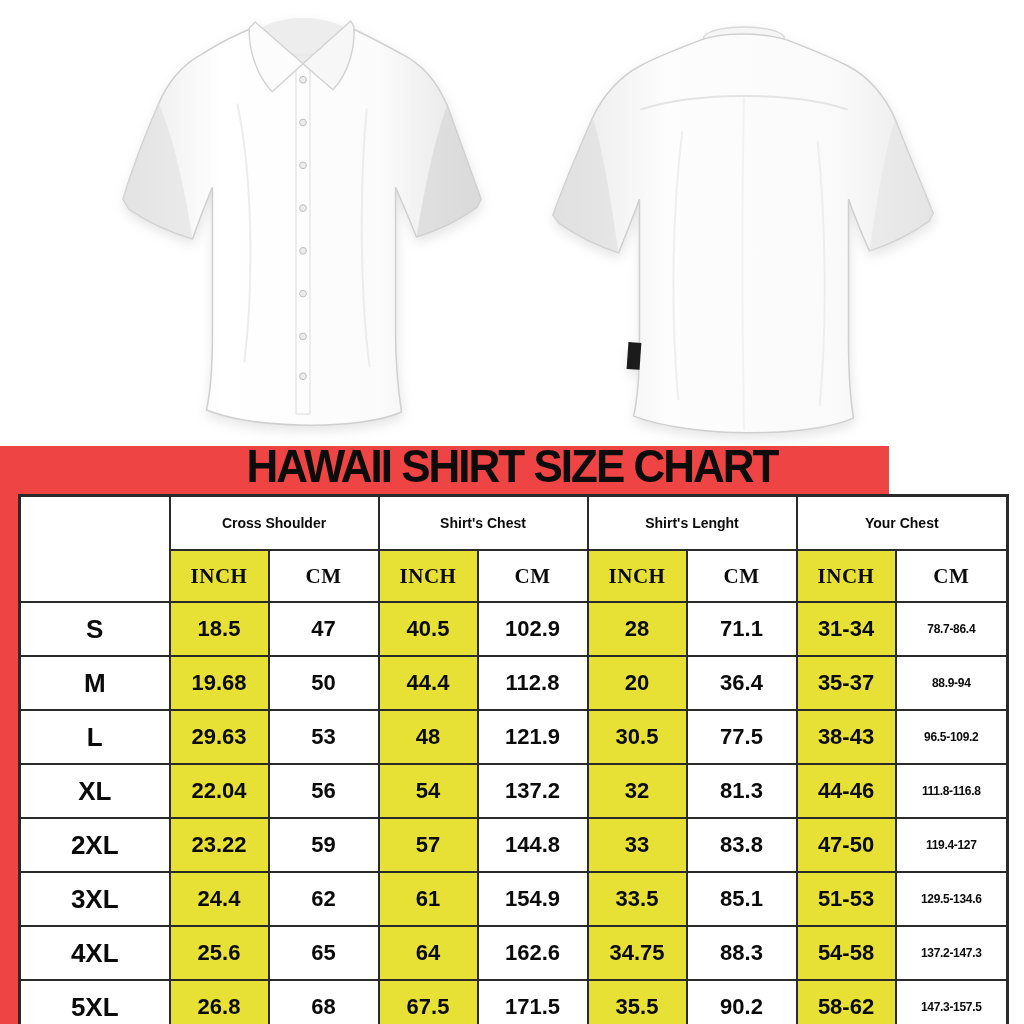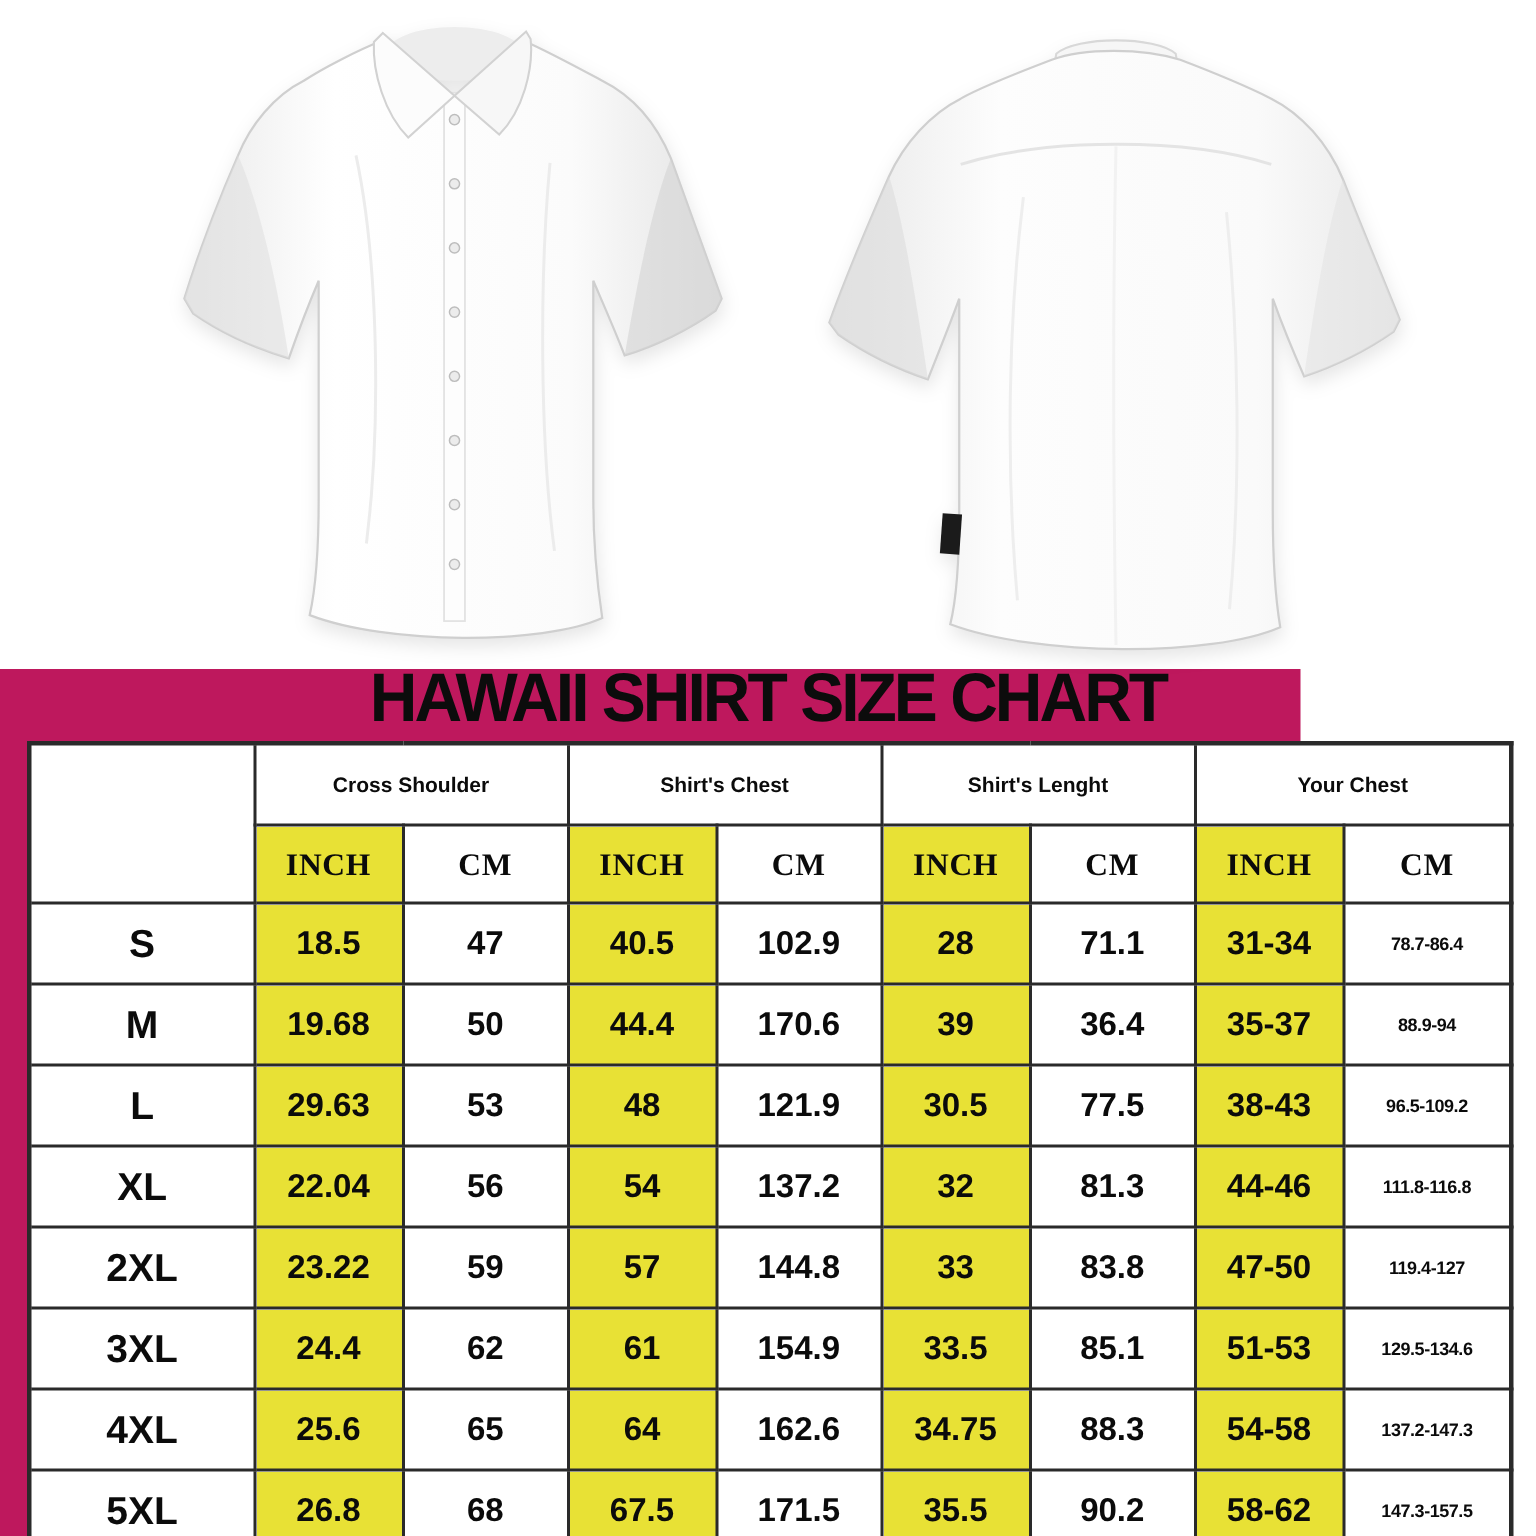--- a/index.html
+++ b/index.html
@@ -1,21 +1,21 @@
 <!DOCTYPE html>
 <html><head>
 <meta charset="utf-8">
 <style>
   html,body{margin:0;padding:0;}
   body{
     width:1024px;height:1024px;background:#ffffff;
     font-family:"Liberation Sans", sans-serif;color:#0a0a0a;
     overflow:hidden;
   }
-  .page{position:relative;width:867px;height:1024px;background:#be185d;}
+  .page{position:relative;width:867px;height:1024px;background:#ef4444;padding-left:22px;}
 
   
   .shirts{position:absolute;left:0;top:0;width:1024px;height:446px;background:#ffffff;}
   .shirt-front{position:absolute;left:103px;top:4px;width:398px;height:440px;
     filter:drop-shadow(1px 5px 6px rgba(0,0,0,.10));}
   .shirt-back{position:absolute;left:532px;top:12px;width:424px;height:432px;
     filter:drop-shadow(1px 5px 6px rgba(0,0,0,.10));}
 
   
   .title{
@@ -151,22 +151,22 @@
           <td class="inch">28</td>
           <td class="cm">71.1</td>
           <td class="inch">31-34</td>
           <td class="cm small">78.7-86.4</td>
         </tr>
         <tr>
           <td class="size">M</td>
           <td class="inch">19.68</td>
           <td class="cm">50</td>
           <td class="inch">44.4</td>
-          <td class="cm">170.6</td>
-          <td class="inch">39</td>
+          <td class="cm">112.8</td>
+          <td class="inch">20</td>
           <td class="cm">36.4</td>
           <td class="inch">35-37</td>
           <td class="cm small">88.9-94</td>
         </tr>
         <tr>
           <td class="size">L</td>
           <td class="inch">29.63</td>
           <td class="cm">53</td>
           <td class="inch">48</td>
           <td class="cm">121.9</td>

